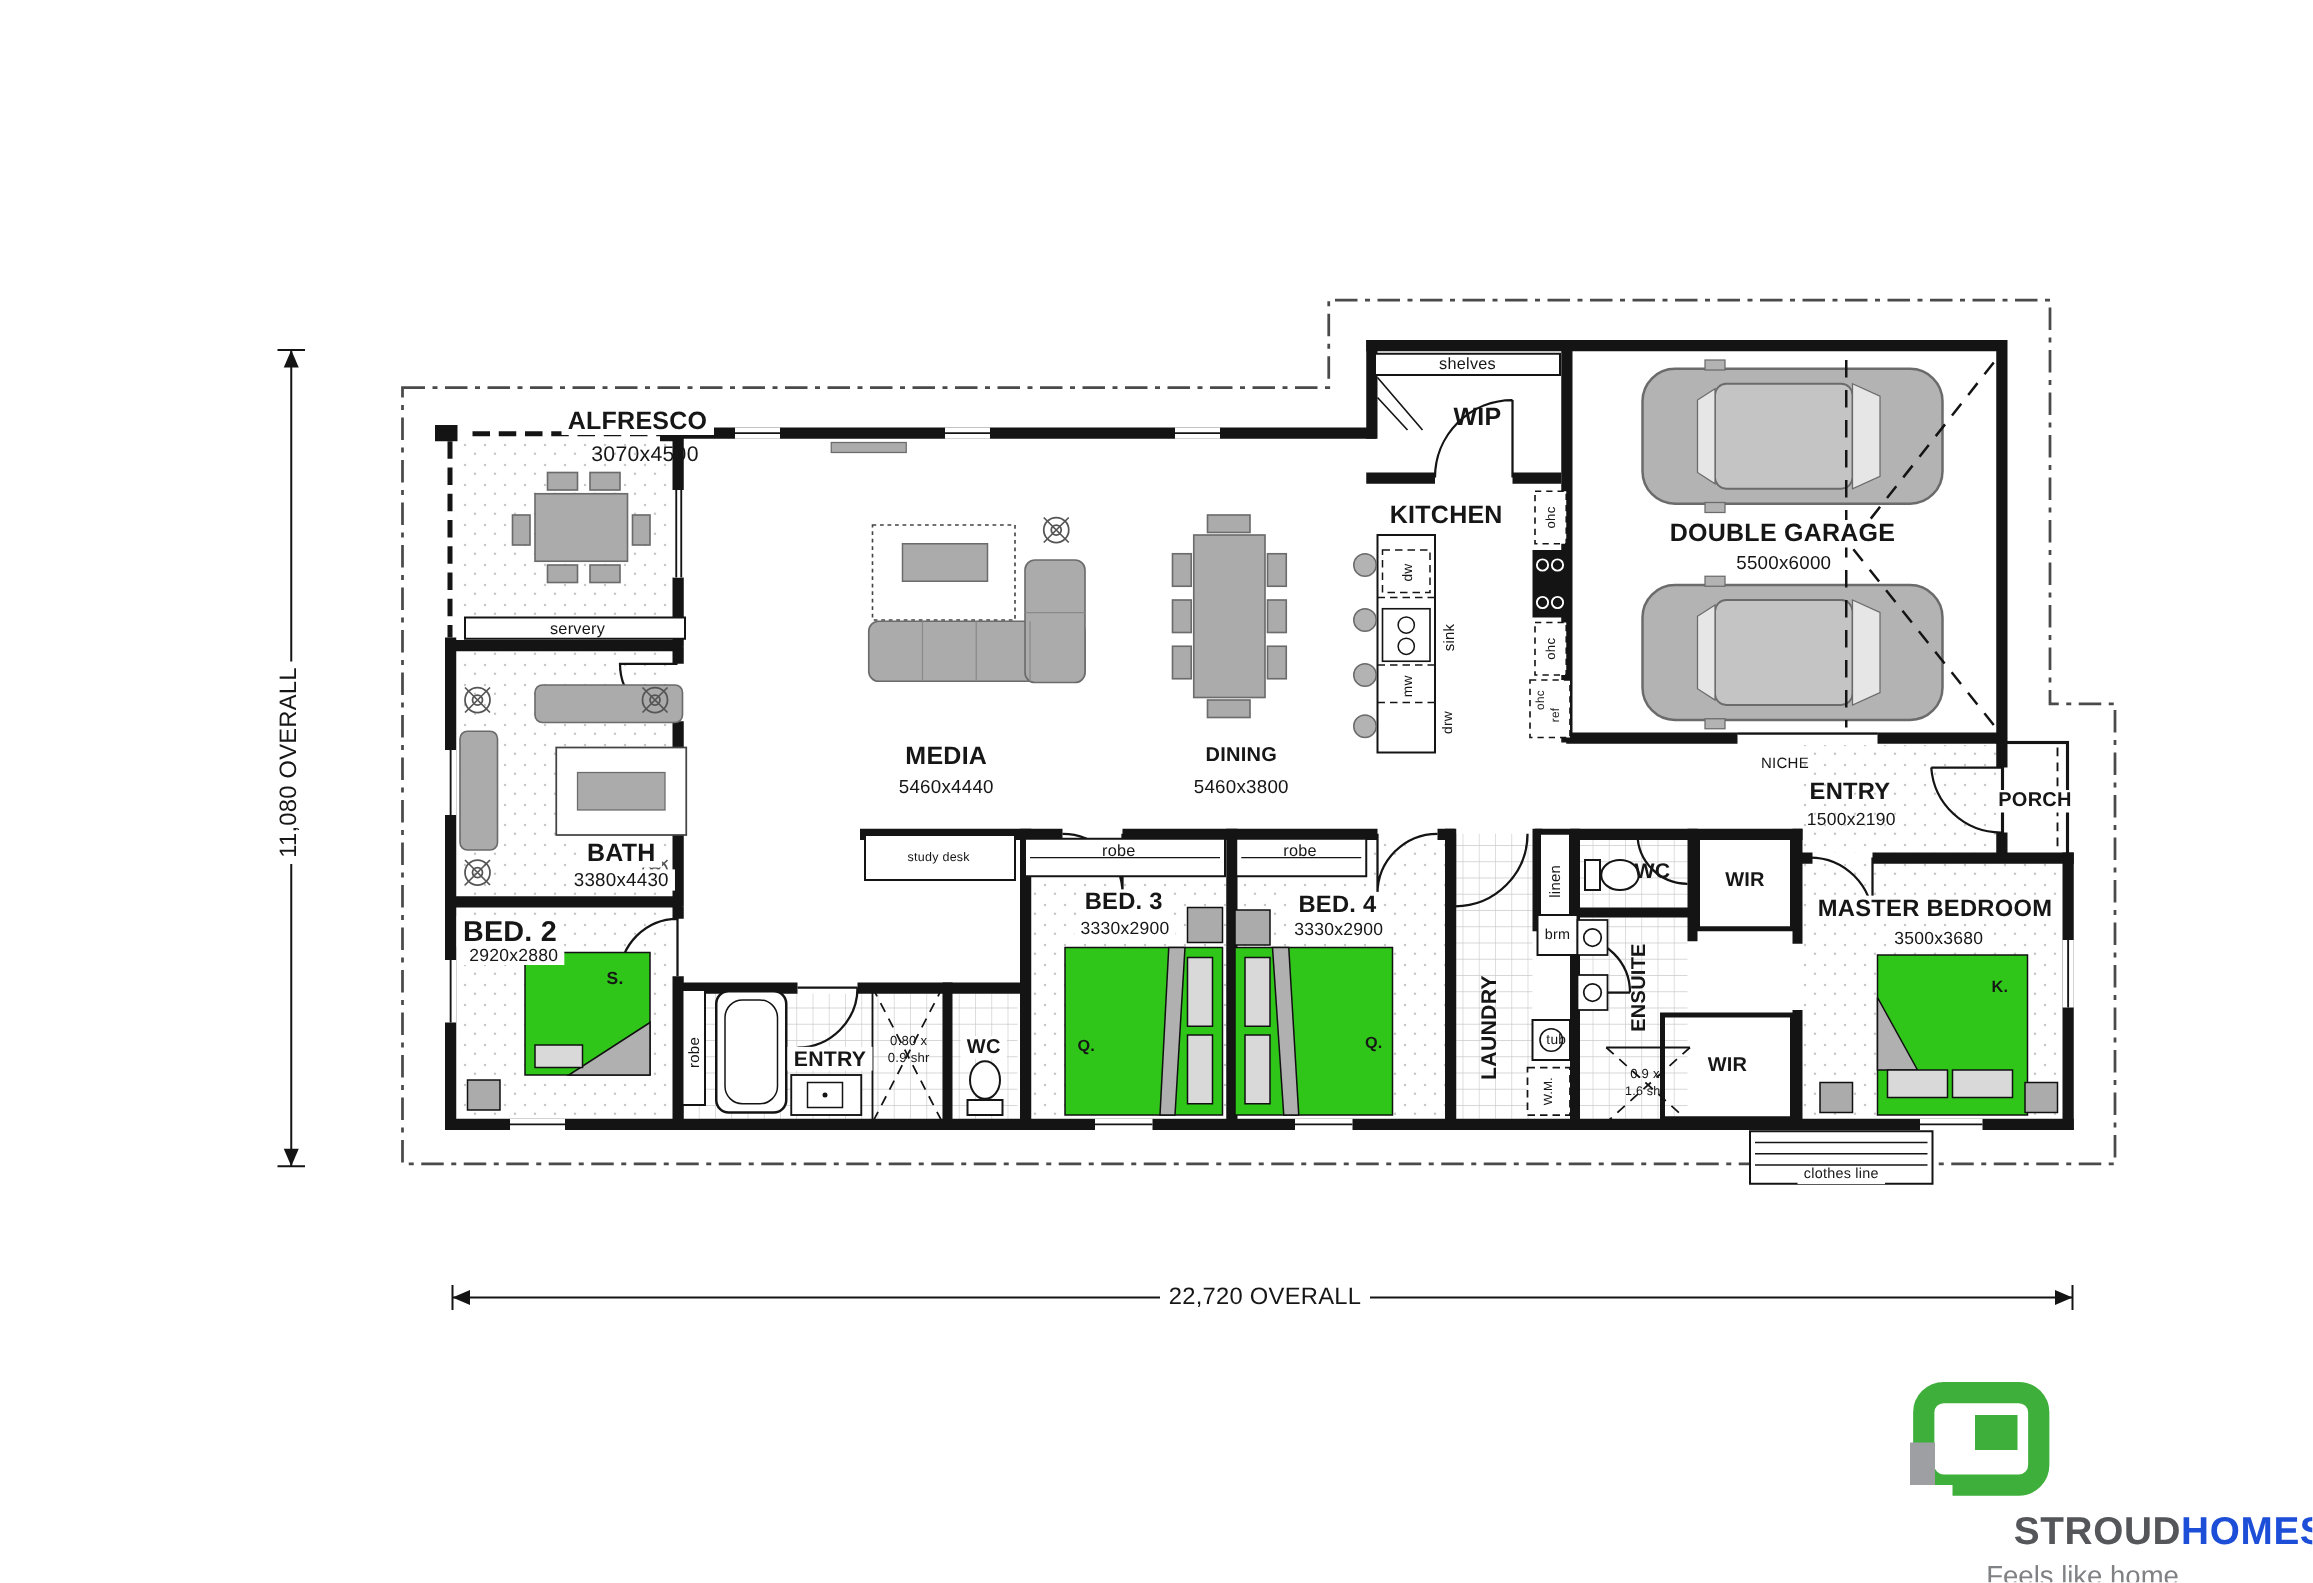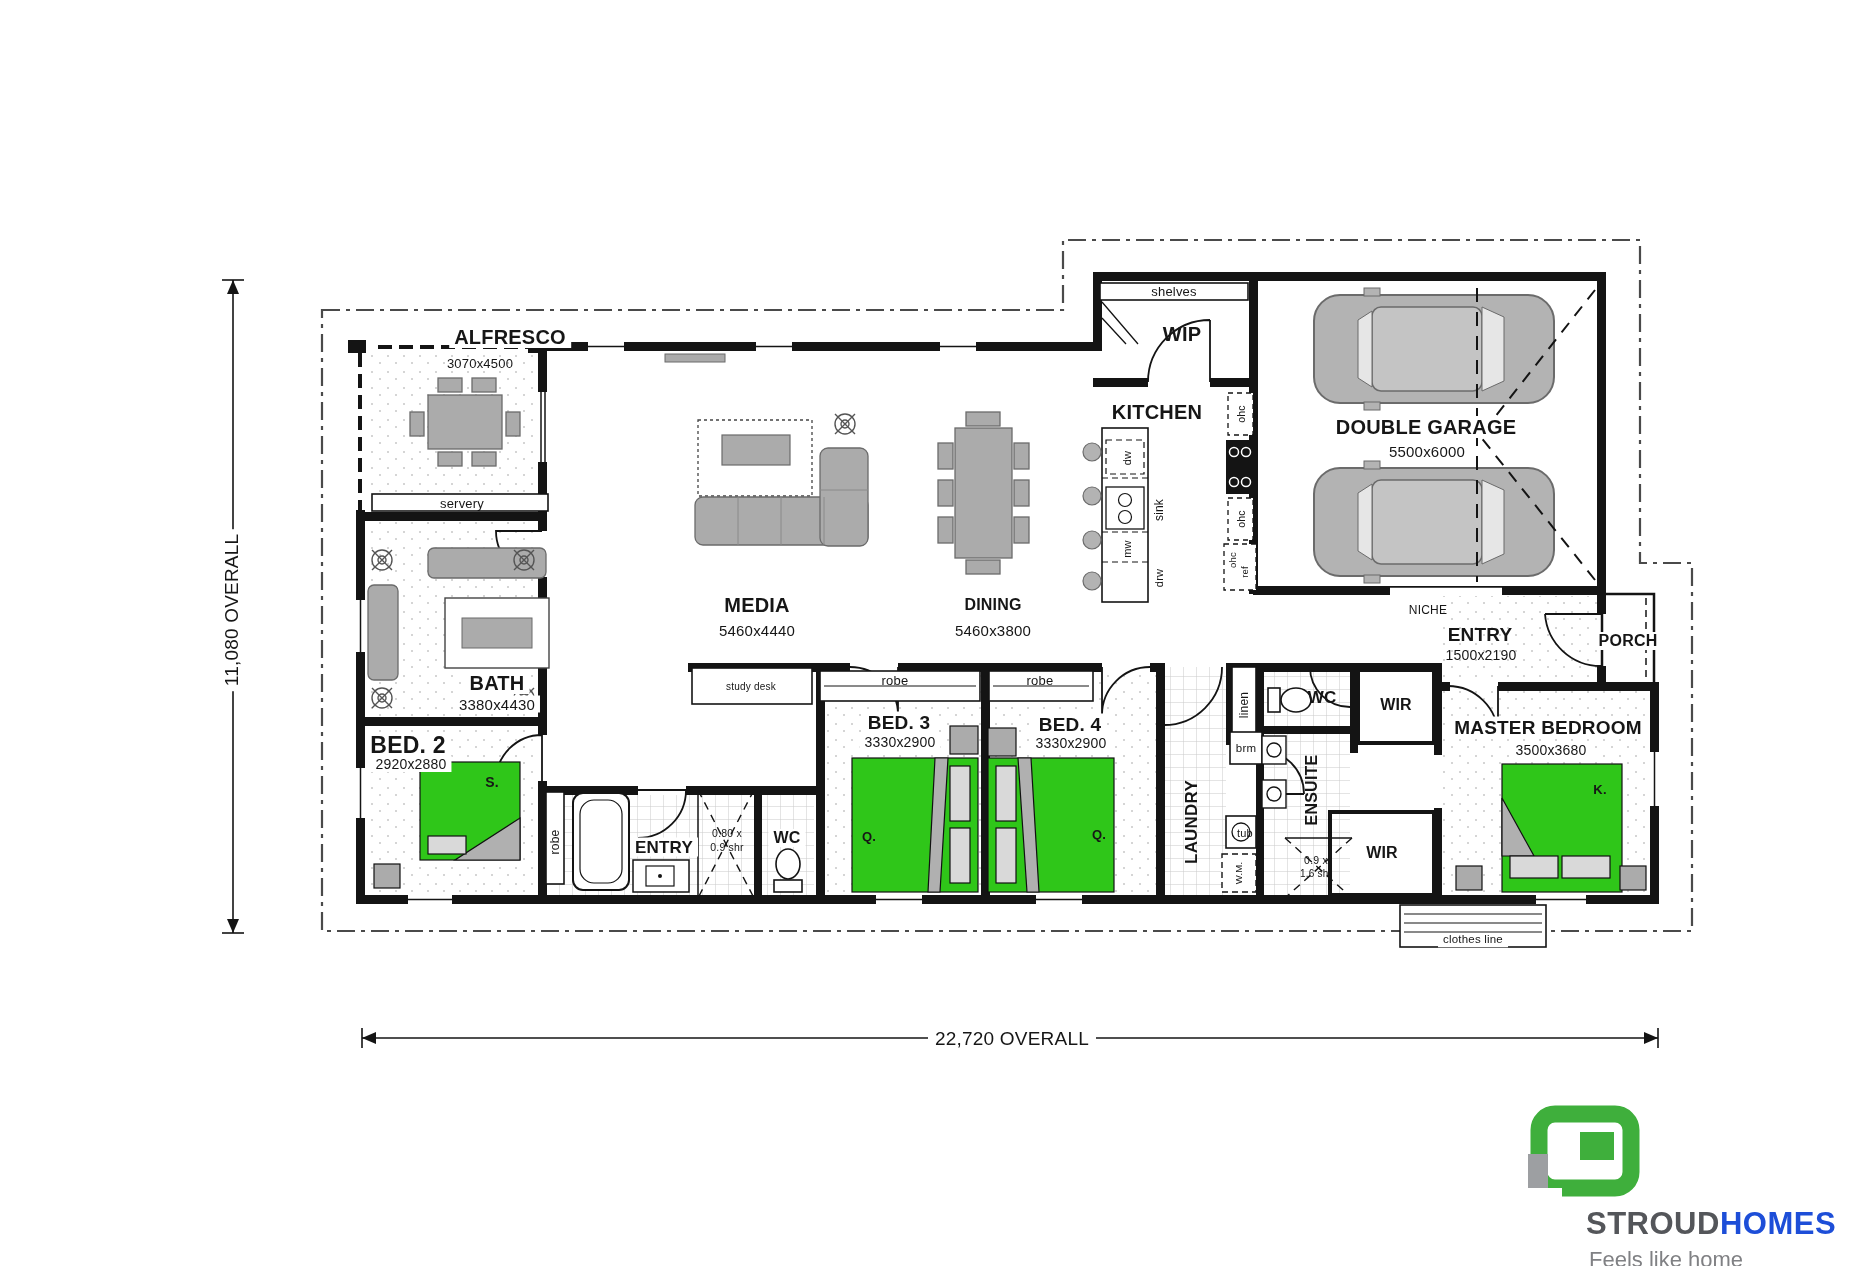--- a/index.html
+++ b/index.html
@@ -7,21 +7,21 @@
          font-family:"Liberation Sans",sans-serif;overflow:hidden;}
   .stage svg.plan{position:absolute;left:0;top:0;}
   .lbl{position:absolute;transform:translate(-50%,-50%);white-space:nowrap;
        color:#161616;line-height:1;letter-spacing:.2px;}
   .b{font-weight:700;}
   .v{transform:translate(-50%,-50%) rotate(-90deg);}
   .wbg{background:#ffffff;padding:1px 5px;}
   .logo{position:absolute;left:1520px;top:1104px;width:320px;}
   .logo-mark{margin-left:8px;}
   .logo-text{margin-left:66px;margin-top:4px;font-weight:700;font-size:31px;letter-spacing:.5px;}
-  .logo-gray{color:#54565a;}
+  .logo-gray{color:#54565a;margin-left:25px;}
   .logo-green{color:#1d4ed8;}
   .tagline{margin-left:69px;margin-top:5px;font-size:22px;color:#808184;}
 </style>
 </head>
 <body>
 
 <div class="stage">
 
 <svg class="plan" width="1850" height="1266" viewBox="0 0 1850 1266">
   <defs>
@@ -356,21 +356,21 @@
   </g>
   <g fill="#141414">
     <polygon points="233,280 227,294 239,294"></polygon>
     <polygon points="233,933 227,919 239,919"></polygon>
     <polygon points="362,1038 376,1032 376,1044"></polygon>
     <polygon points="1658,1038 1644,1032 1644,1044"></polygon>
   </g>
 </svg>
 
 <div class="lbl b wbg" style="left:510px;top:337px;font-size:20px">ALFRESCO</div>
-<div class="lbl" style="left:480px;top:363px;font-size:13px">3070x4500</div>
+<div class="lbl" style="left:516px;top:363px;font-size:17px">3070x4500</div>
 <div class="lbl" style="left:462px;top:503px;font-size:13px">servery</div>
 
 <div class="lbl" style="left:1174px;top:291px;font-size:13px">shelves</div>
 <div class="lbl b" style="left:1182px;top:334px;font-size:20px">WIP</div>
 <div class="lbl b" style="left:1157px;top:412px;font-size:20px">KITCHEN</div>
 
 <div class="lbl b wbg" style="left:1426px;top:427px;font-size:20px">DOUBLE GARAGE</div>
 <div class="lbl wbg" style="left:1427px;top:451px;font-size:15px">5500x6000</div>
 
 <div class="lbl b" style="left:757px;top:605px;font-size:20px">MEDIA</div>

